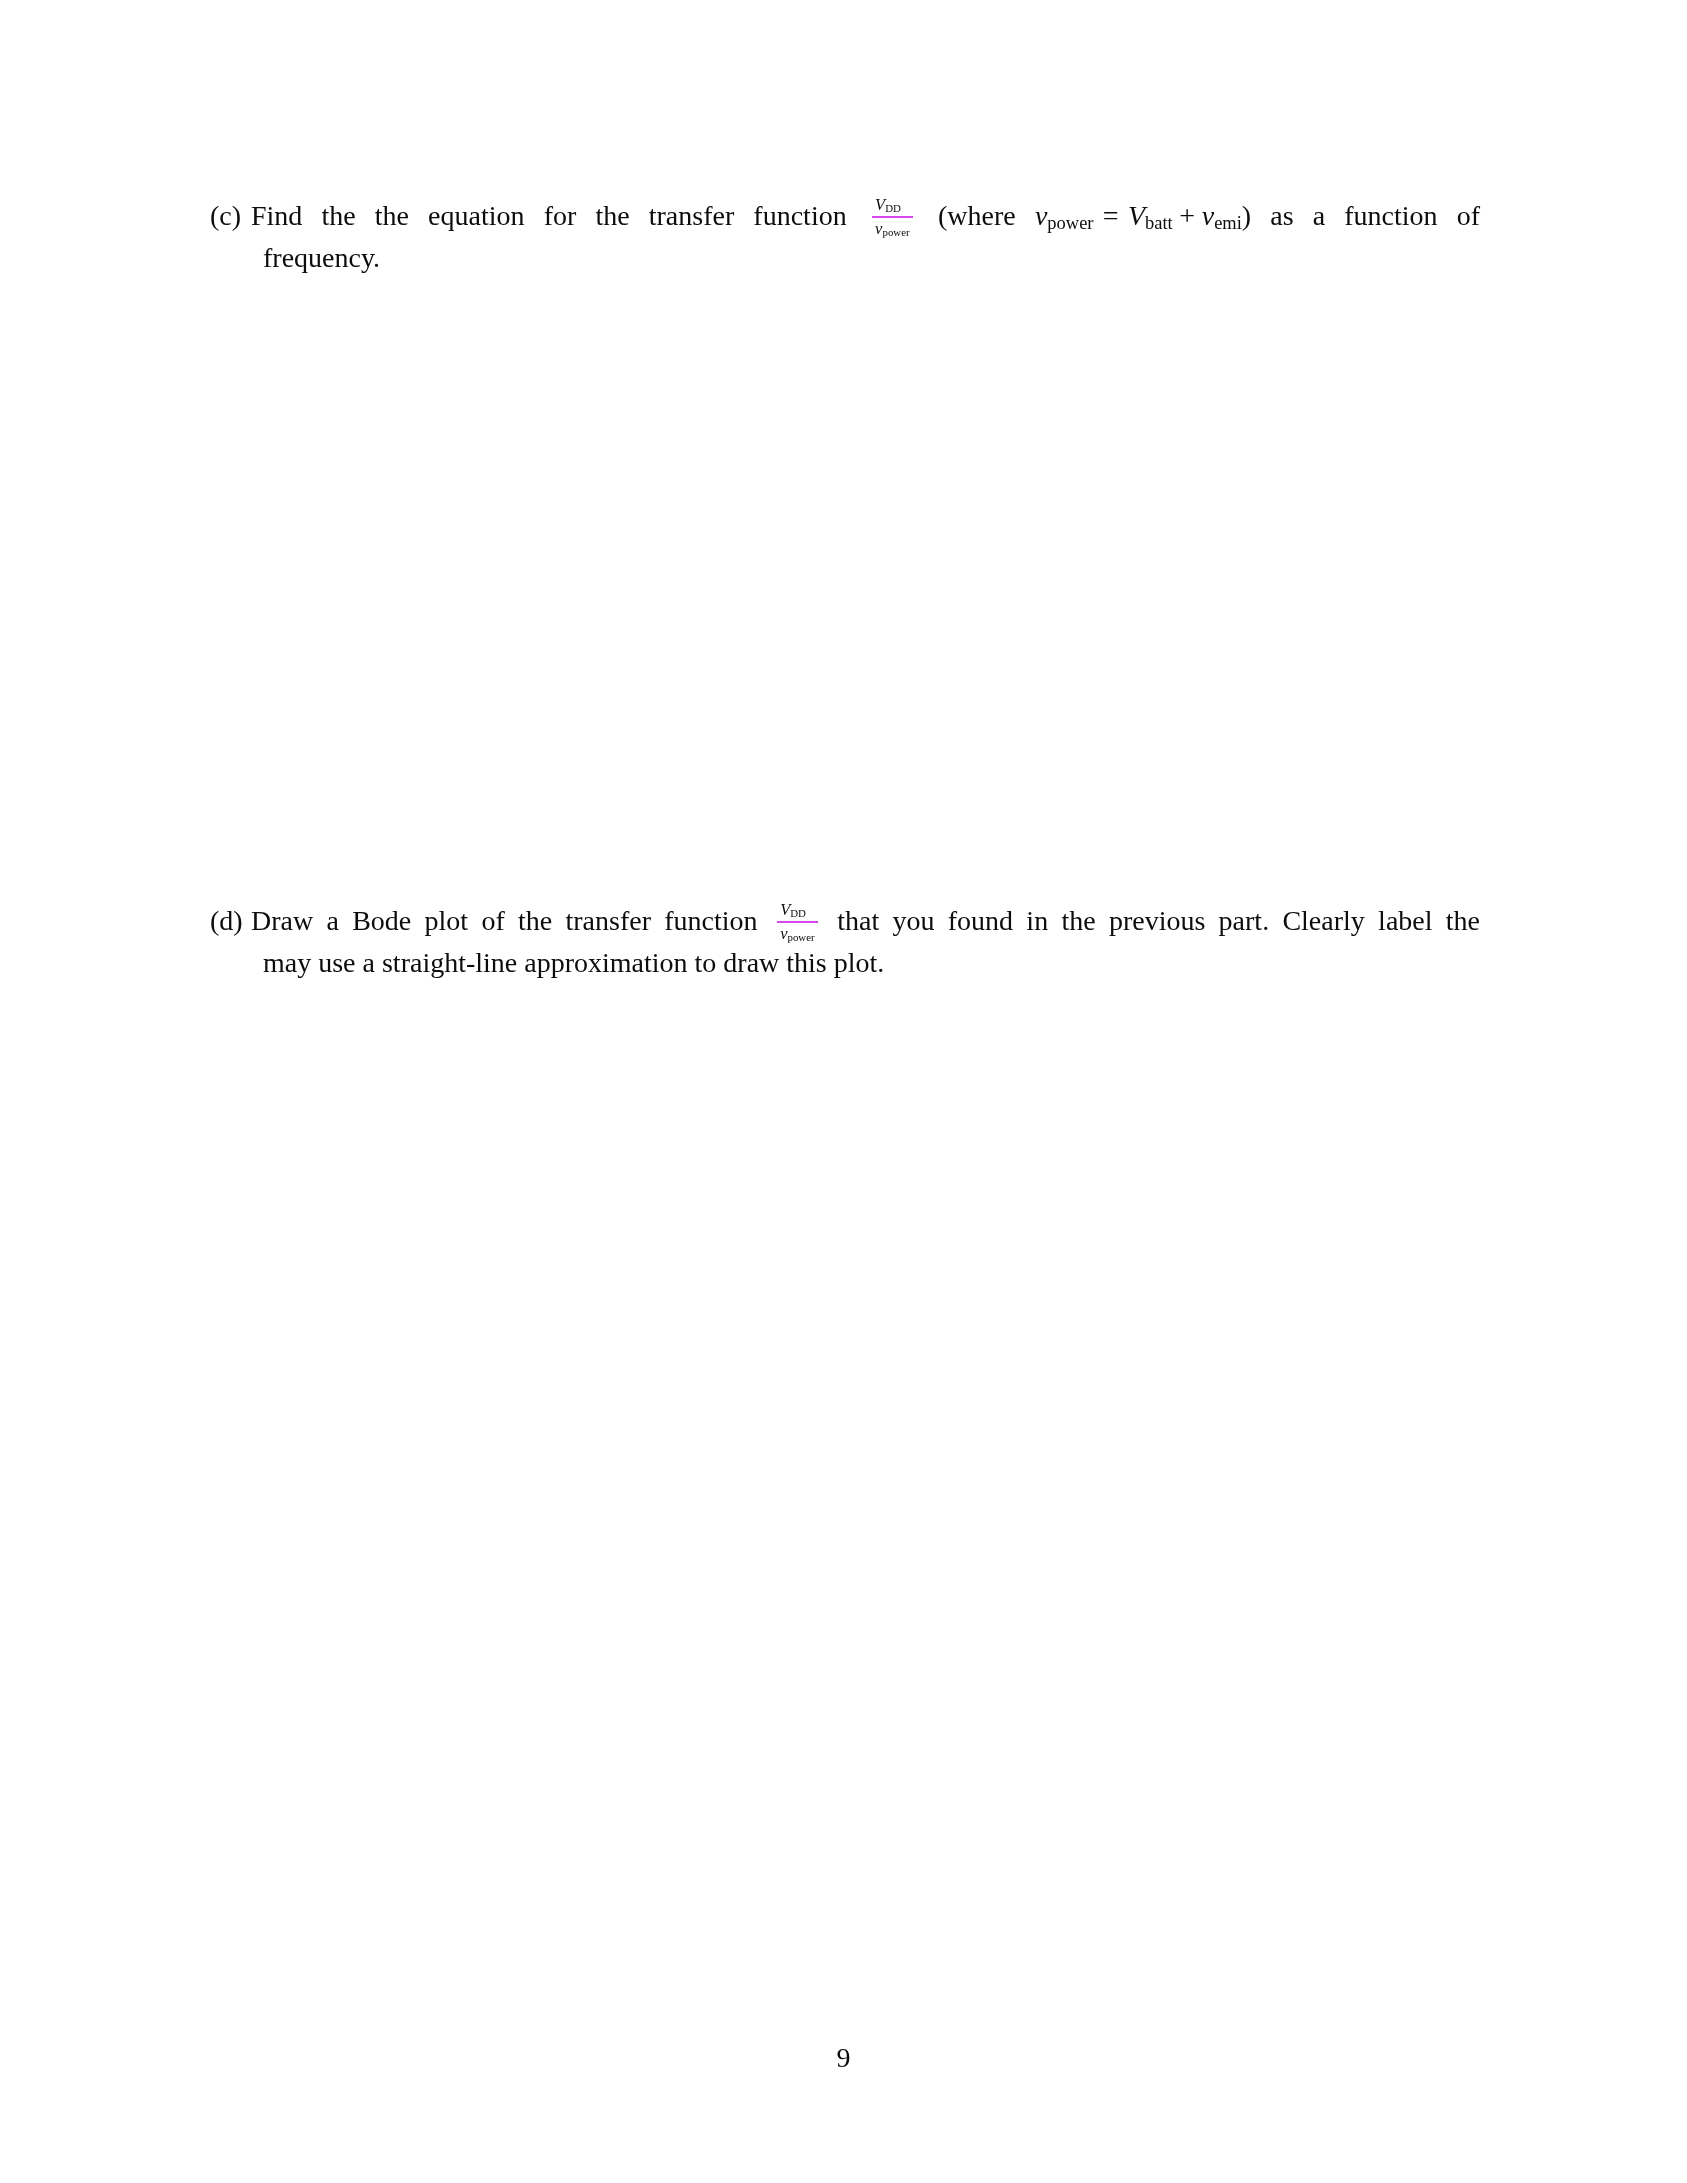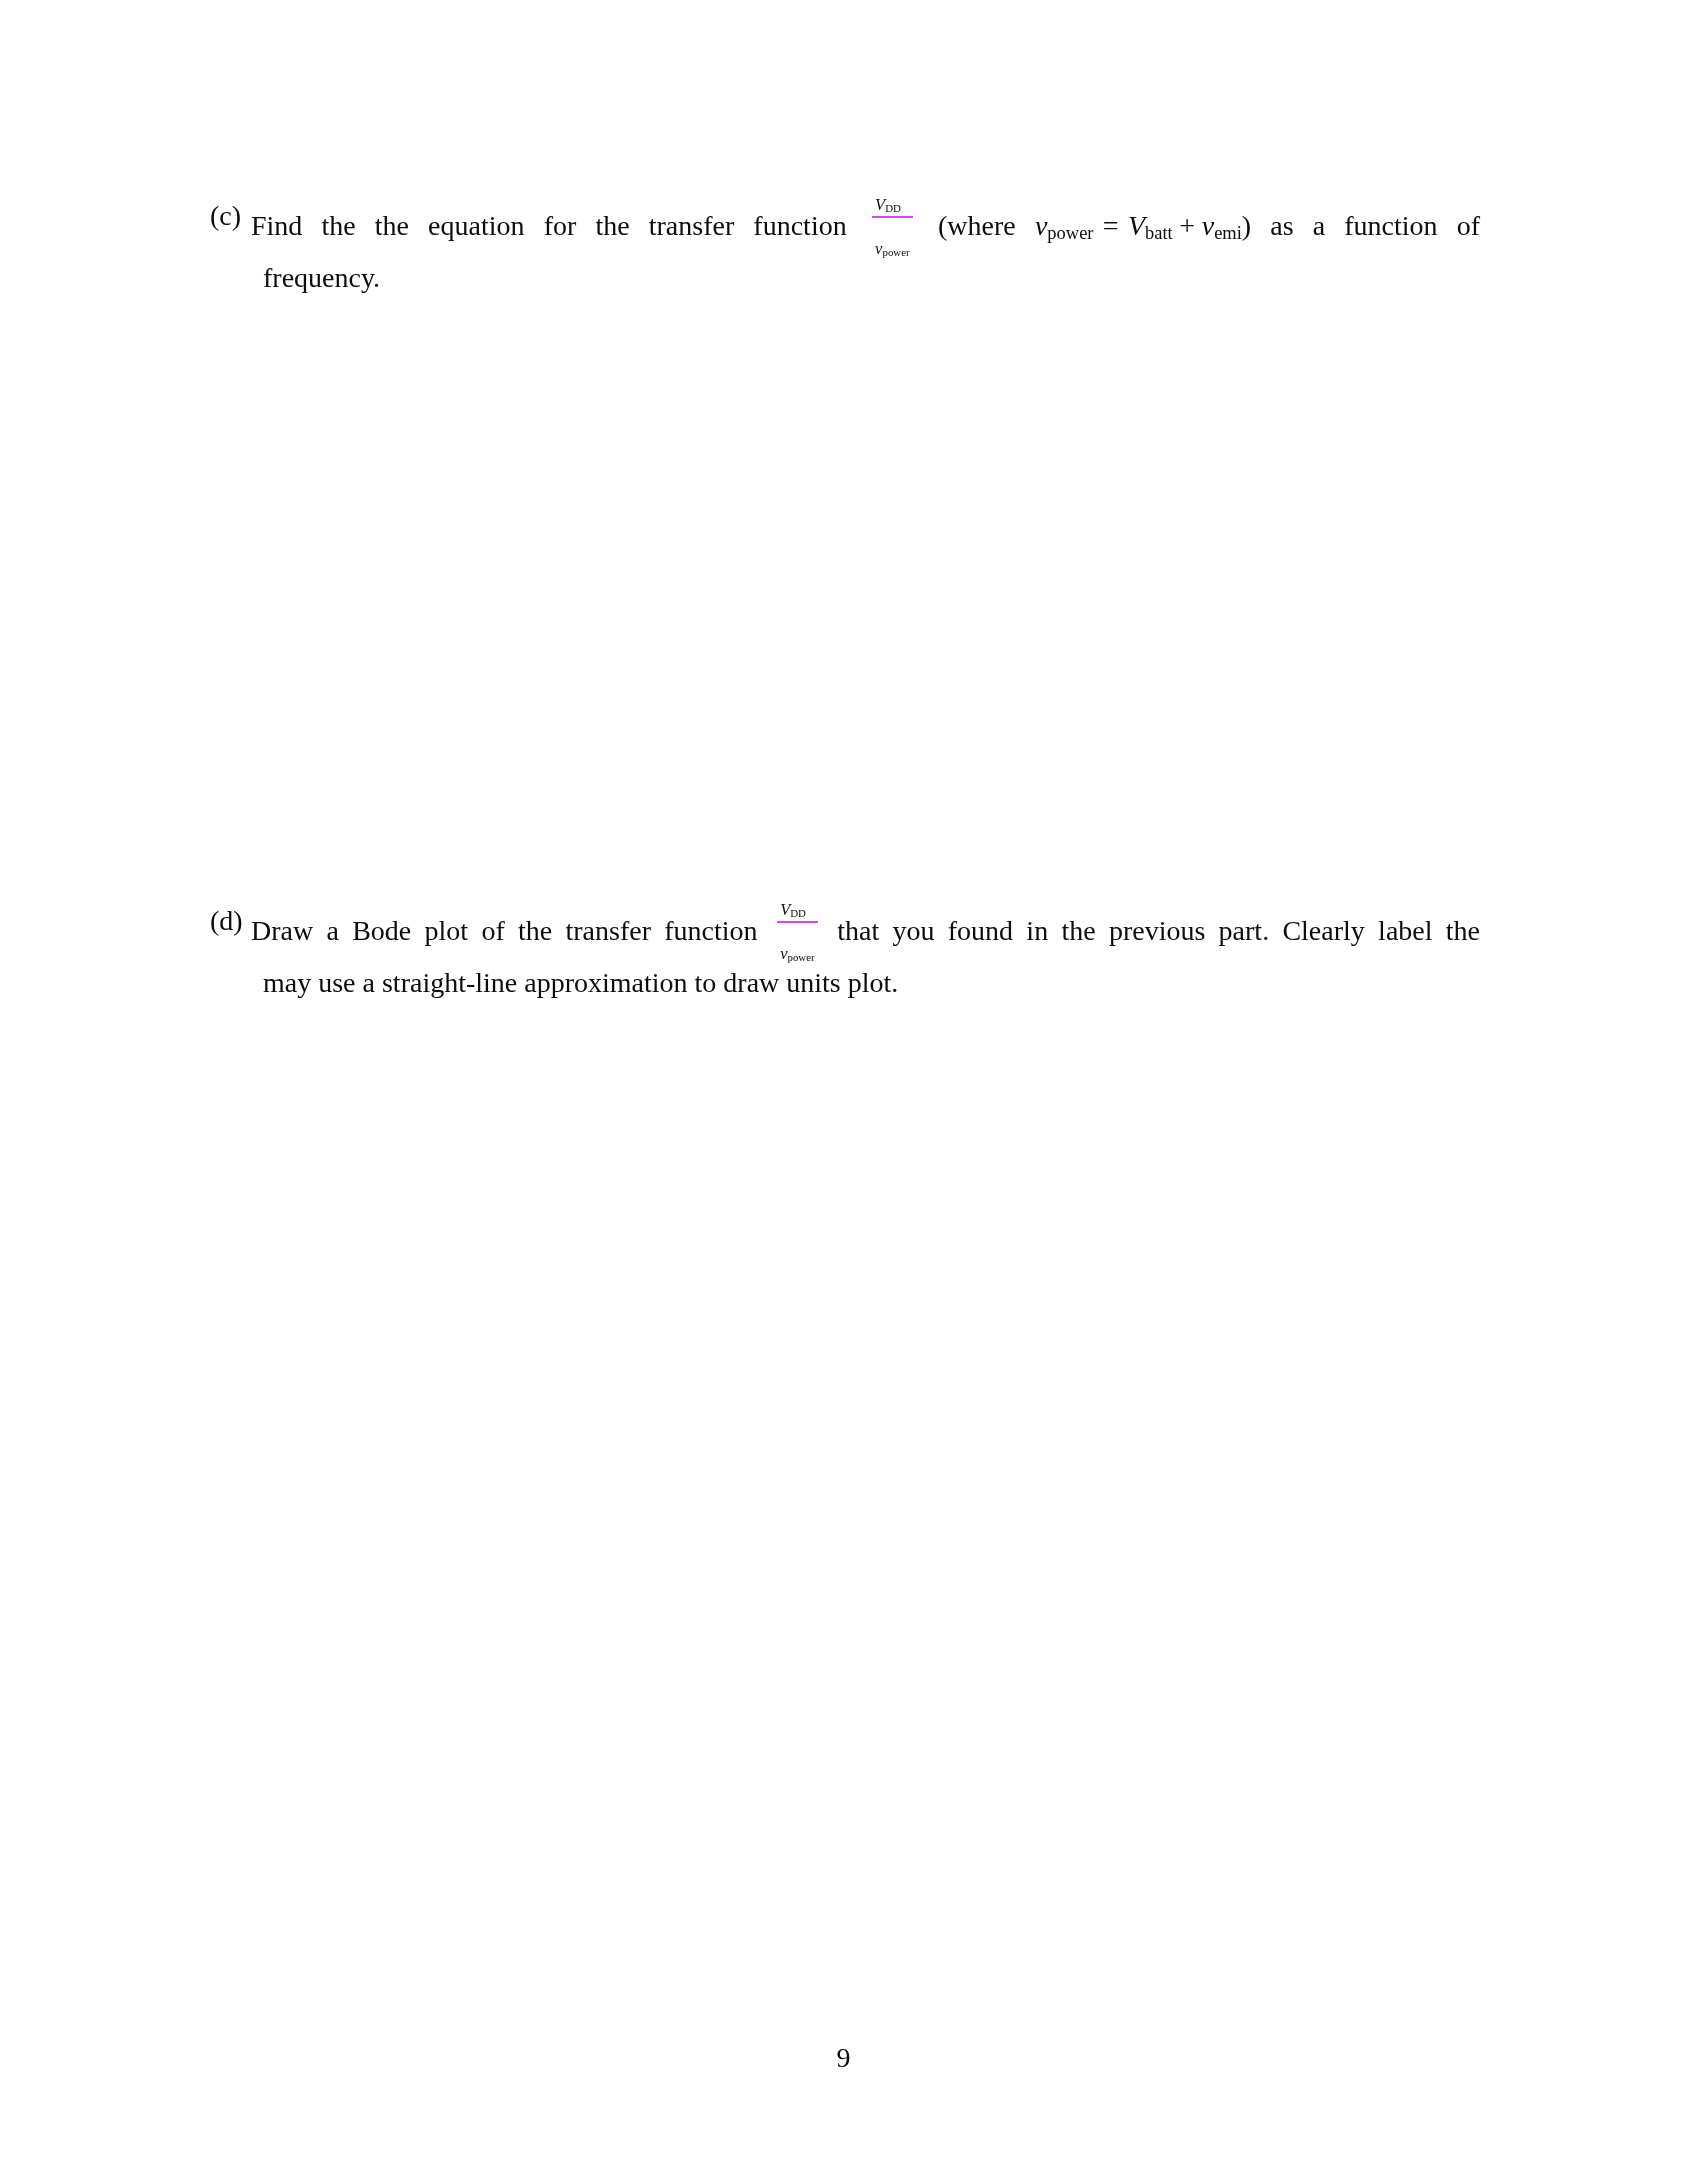--- a/index.html
+++ b/index.html
@@ -55,21 +55,20 @@
     transform: translateY(-2px);
   }
   .frac .fnum {
     display: block;
     padding: 0 3.3px 2px 3.3px;
     border-bottom: 2px solid #d946ef;
   }
   .frac .fden {
     display: block;
     padding: 2px 3.3px 0 3.3px;
-    margin-top: 20px;
   }
   .pagenum {
     position: absolute;
     left: 0;
     right: 0;
     top: 2040px;
     text-align: center;
     font-size: 28px;
     line-height: 35px;
   }
@@ -93,20 +92,20 @@
   </section>
 
   <section class="qitem qitem-d">
     <div class="qlabel">(d)</div>
     <div class="qbody">
       <div class="jline">
         <span>Draw a Bode plot of the transfer function</span>
         <span class="frac"><span class="fnum"><span class="mi">V</span><span class="msub">DD</span></span><span class="fden"><span class="mi">v</span><span class="msub">power</span></span></span>
         <span>that you found in the previous part.  Clearly label the</span>
       </div>
-      <div class="pline">may use a straight-line approximation to draw units plot.</div>
+      <div class="pline">may use a straight-line approximation to draw this plot.</div>
     </div>
   </section>
 
   <div class="pagenum">9</div>
 
 </div>
 
 
 </body></html>

